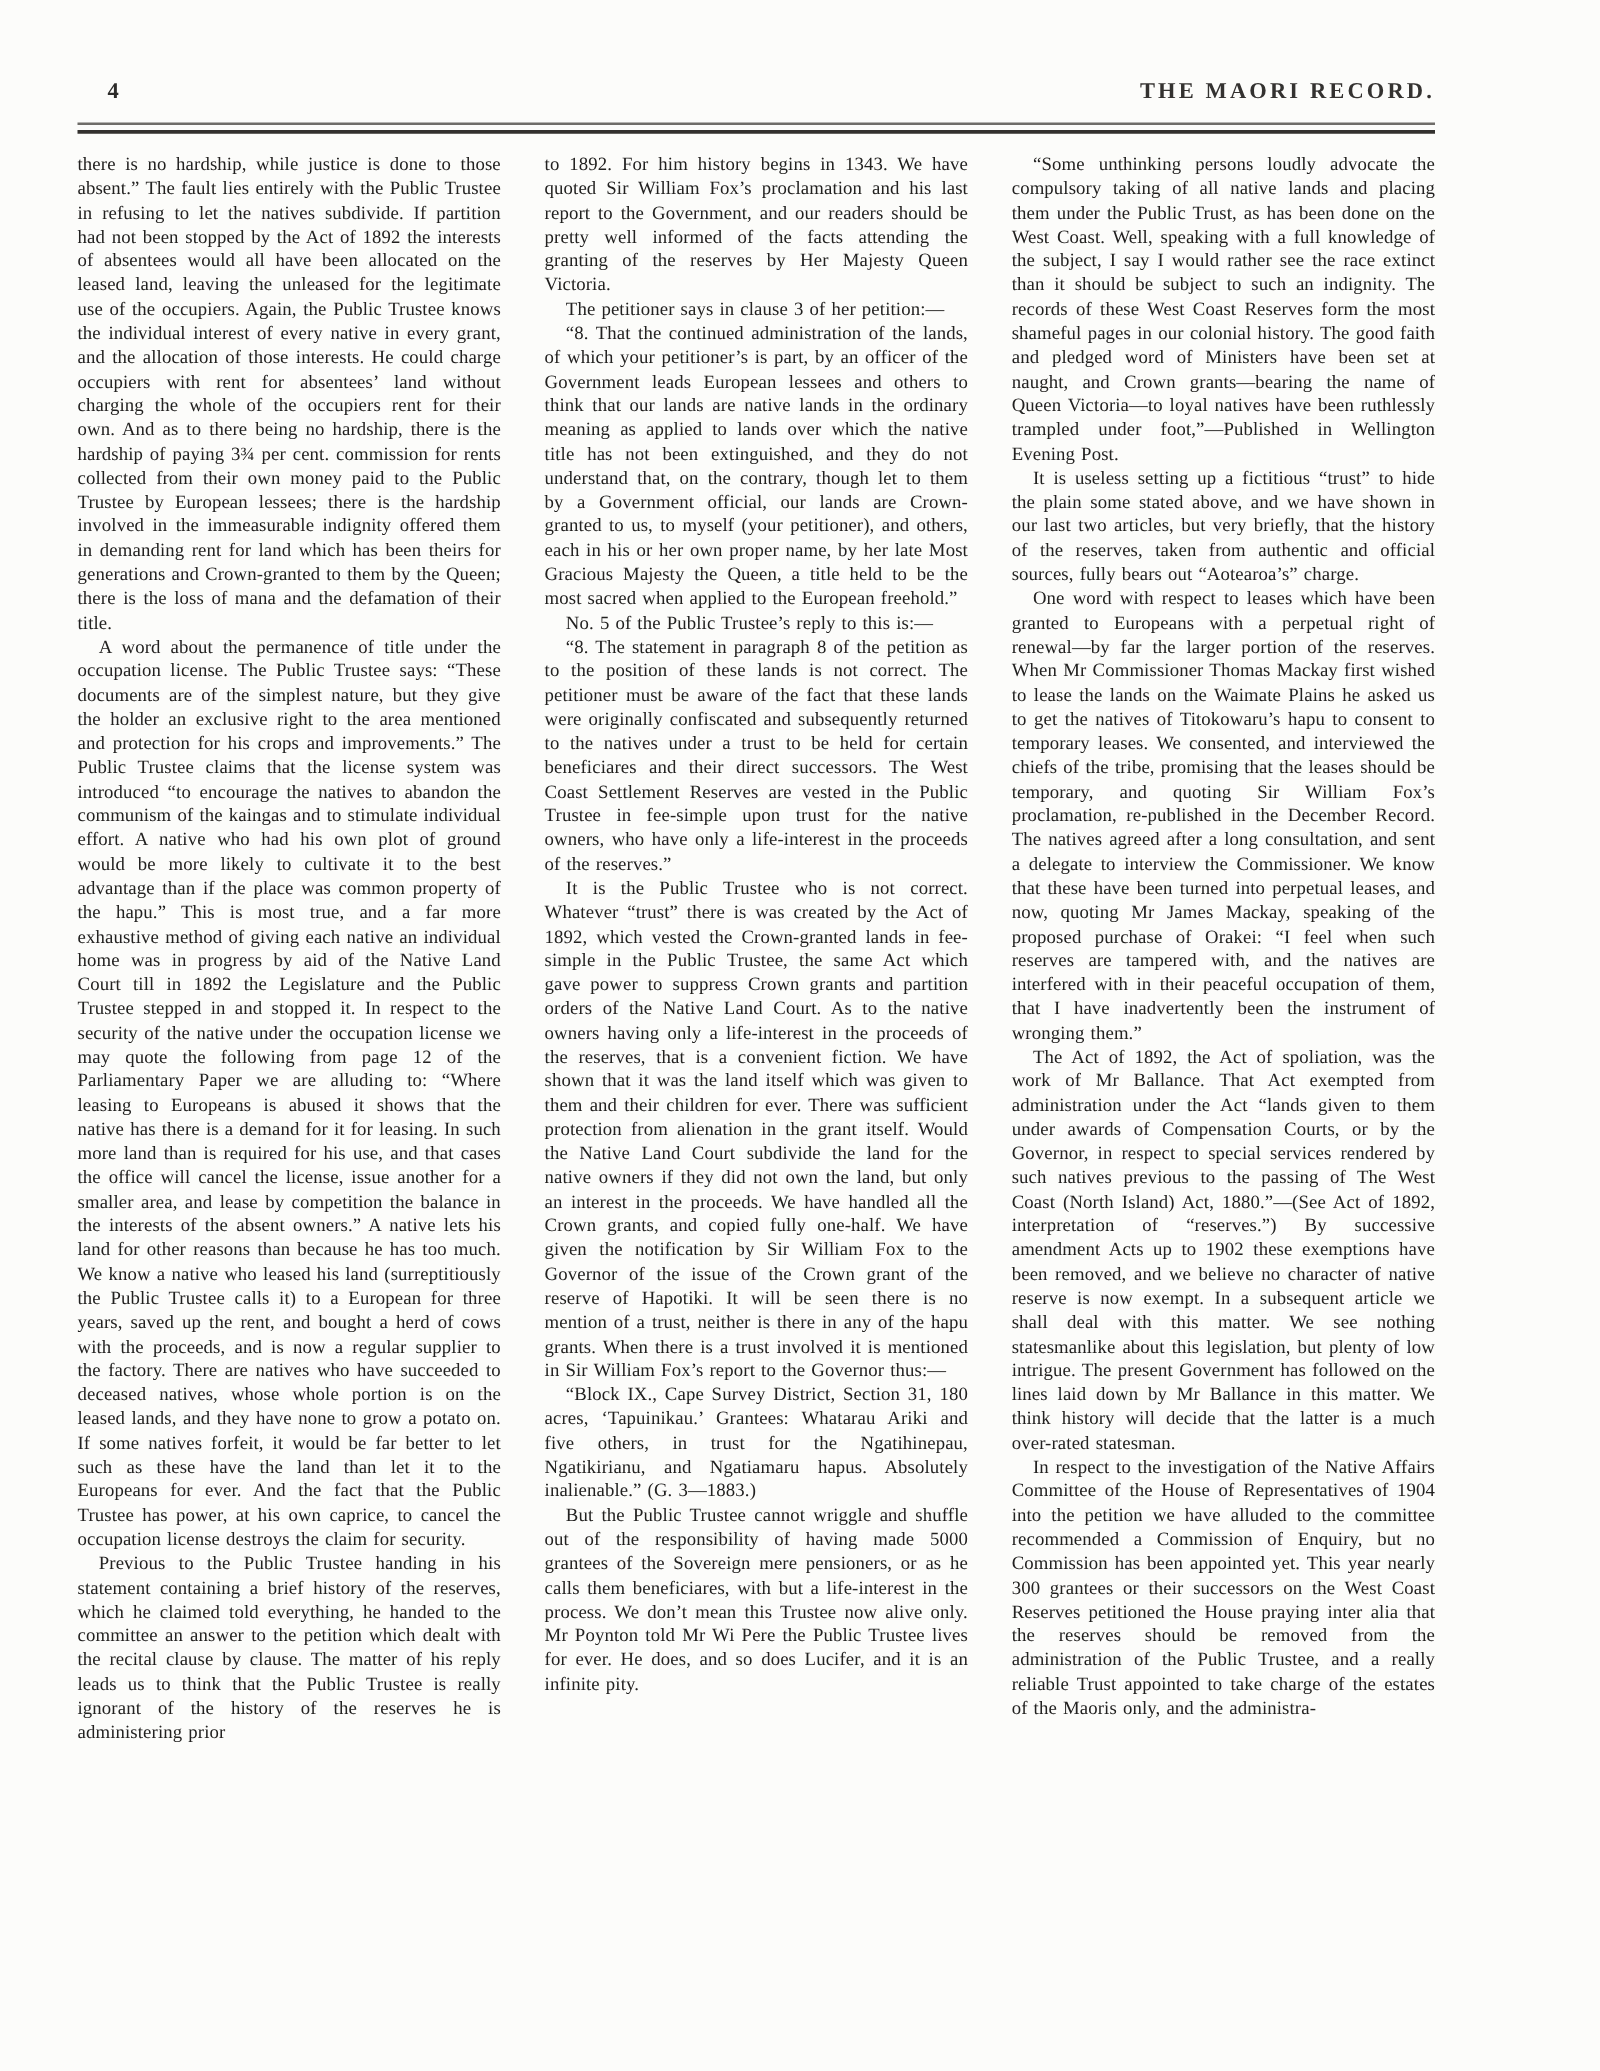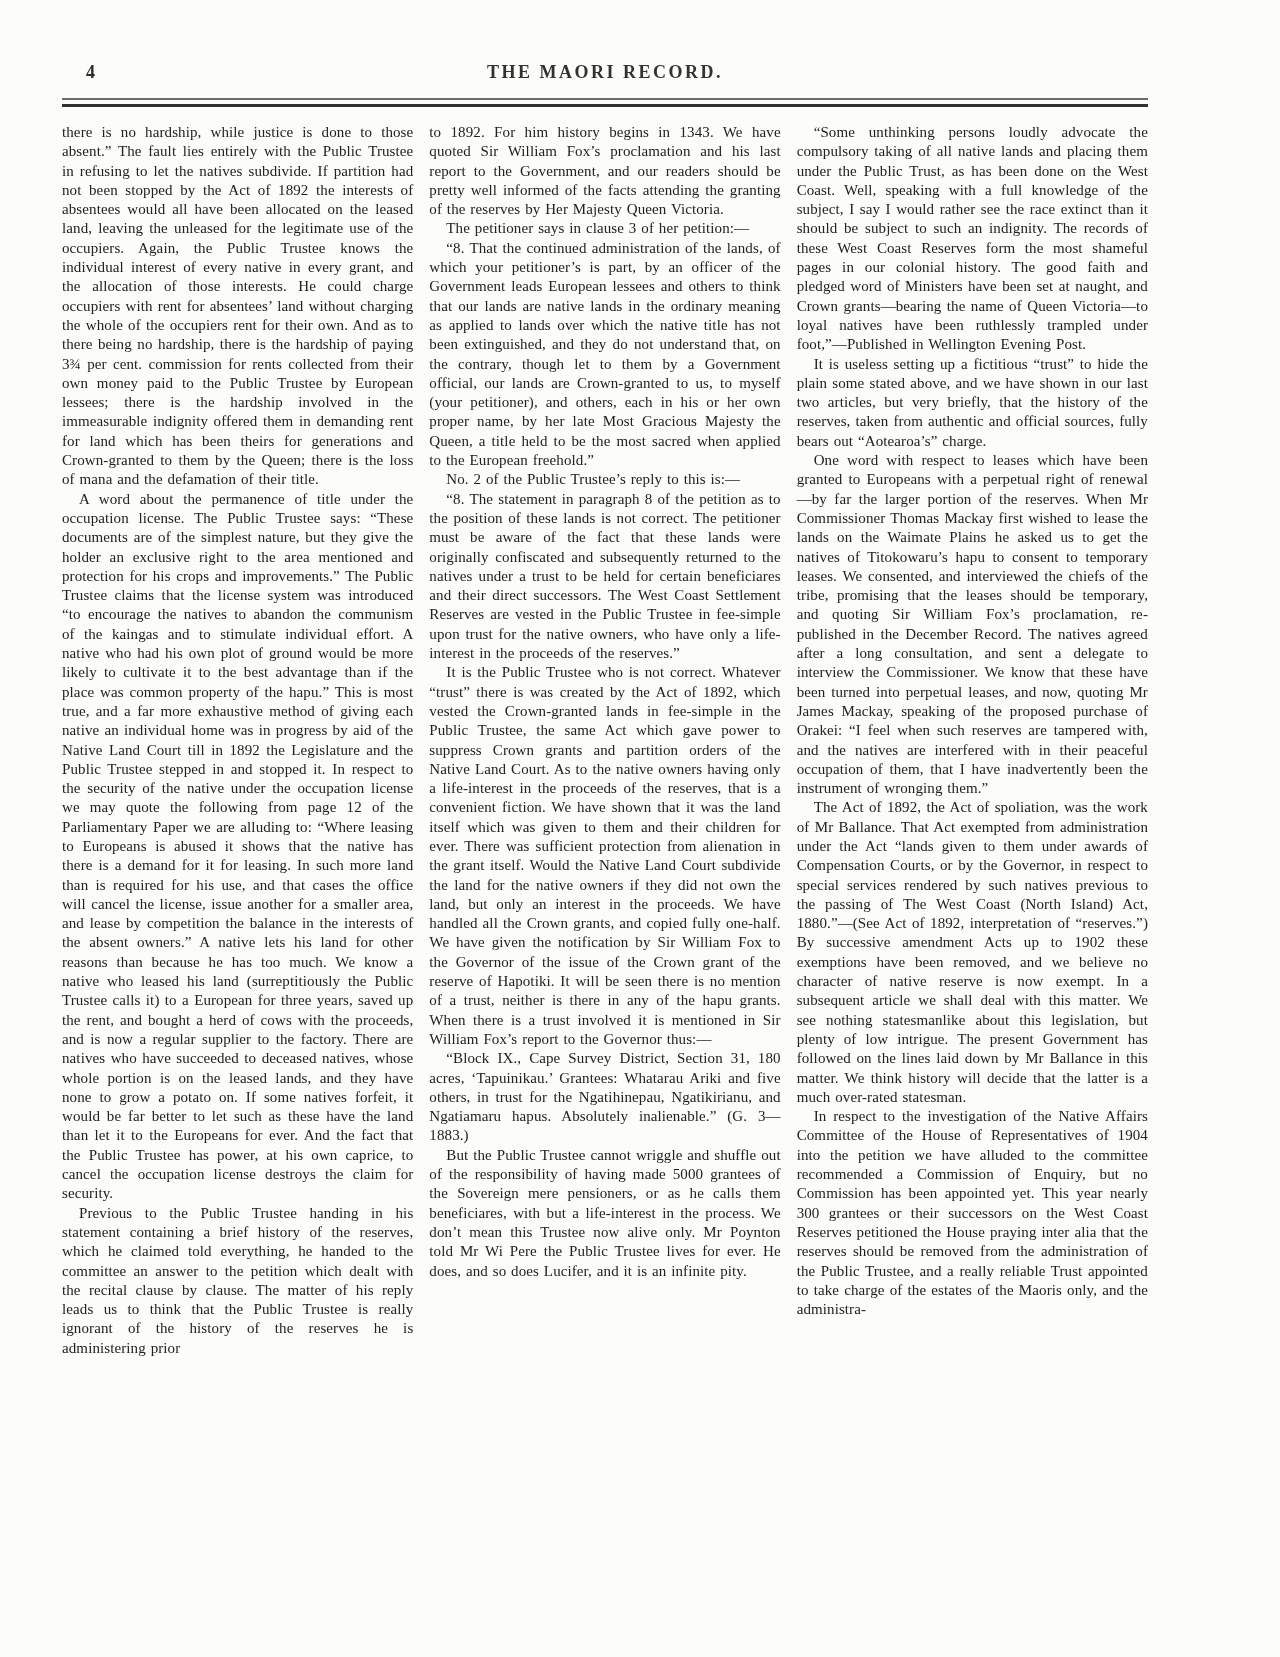--- a/index.html
+++ b/index.html
@@ -26,42 +26,42 @@
   }
   .page-number {
     position: absolute;
     left: 24px;
     top: 0;
     font-size: 18px;
     font-weight: bold;
     color: #2c2b29;
   }
   .journal-title {
-    text-align: center;
+    text-align: right;
     font-size: 18px;
     font-weight: bold;
     letter-spacing: 2.5px;
     color: #343230;
   }
   .double-rule {
     margin-top: 10px;
   }
   .rule-thin {
     height: 0;
     border-top: 2px solid #55524e;
     opacity: 0.85;
   }
   .rule-thick {
     height: 0;
     border-top: 3px solid #33312e;
     margin-top: 4px;
   }
   .columns {
     display: flex;
-    gap: 16px;
+    gap: 35px;
     margin-top: 16px;
   }
   .col {
     flex: 1 1 0;
     text-align: justify;
     font-size: 15px;
     line-height: 19.3px;
     letter-spacing: 0.1px;
     word-spacing: 1px;
   }
@@ -92,21 +92,21 @@
     <div class="col">
       <p class="para">there is no hardship, while justice is done to those absent.” The fault lies entirely with the Public Trustee in refusing to let the natives subdivide. If partition had not been stopped by the Act of 1892 the interests of absentees would all have been allocated on the leased land, leaving the unleased for the legitimate use of the occupiers. Again, the Public Trustee knows the individual interest of every native in every grant, and the allocation of those interests. He could charge occupiers with rent for absentees’ land without charging the whole of the occupiers rent for their own. And as to there being no hardship, there is the hardship of paying 3¾ per cent. commission for rents collected from their own money paid to the Public Trustee by European lessees; there is the hardship involved in the immeasurable indignity offered them in demanding rent for land which has been theirs for generations and Crown-granted to them by the Queen; there is the loss of mana and the defamation of their title.</p>
       <p class="para indent">A word about the permanence of title under the occupation license. The Public Trustee says: “These documents are of the simplest nature, but they give the holder an exclusive right to the area mentioned and protection for his crops and improvements.” The Public Trustee claims that the license system was introduced “to encourage the natives to abandon the communism of the kaingas and to stimulate individual effort. A native who had his own plot of ground would be more likely to cultivate it to the best advantage than if the place was common property of the hapu.” This is most true, and a far more exhaustive method of giving each native an individual home was in progress by aid of the Native Land Court till in 1892 the Legislature and the Public Trustee stepped in and stopped it. In respect to the security of the native under the occupation license we may quote the following from page 12 of the Parliamentary Paper we are alluding to: “Where leasing to Europeans is abused it shows that the native has there is a demand for it for leasing. In such more land than is required for his use, and that cases the office will cancel the license, issue another for a smaller area, and lease by competition the balance in the interests of the absent owners.” A native lets his land for other reasons than because he has too much. We know a native who leased his land (surreptitiously the Public Trustee calls it) to a European for three years, saved up the rent, and bought a herd of cows with the proceeds, and is now a regular supplier to the factory. There are natives who have succeeded to deceased natives, whose whole portion is on the leased lands, and they have none to grow a potato on. If some natives forfeit, it would be far better to let such as these have the land than let it to the Europeans for ever. And the fact that the Public Trustee has power, at his own caprice, to cancel the occupation license destroys the claim for security.</p>
       <p class="para indent">Previous to the Public Trustee handing in his statement containing a brief history of the reserves, which he claimed told everything, he handed to the committee an answer to the petition which dealt with the recital clause by clause. The matter of his reply leads us to think that the Public Trustee is really ignorant of the history of the reserves he is administering prior</p>
     </div>
 
     <div class="col">
       <p class="para">to 1892. For him history begins in 1343. We have quoted Sir William Fox’s proclamation and his last report to the Government, and our readers should be pretty well informed of the facts attending the granting of the reserves by Her Majesty Queen Victoria.</p>
       <p class="para indent">The petitioner says in clause 3 of her petition:—</p>
       <p class="para indent">“8. That the continued administration of the lands, of which your petitioner’s is part, by an officer of the Government leads European lessees and others to think that our lands are native lands in the ordinary meaning as applied to lands over which the native title has not been extinguished, and they do not understand that, on the contrary, though let to them by a Government official, our lands are Crown-granted to us, to myself (your petitioner), and others, each in his or her own proper name, by her late Most Gracious Majesty the Queen, a title held to be the most sacred when applied to the European freehold.”</p>
-      <p class="para indent">No. 2 of the Public Trustee’s reply to this is:—</p>
+      <p class="para indent">No. 5 of the Public Trustee’s reply to this is:—</p>
       <p class="para indent">“8. The statement in paragraph 8 of the petition as to the position of these lands is not correct. The petitioner must be aware of the fact that these lands were originally confiscated and subsequently returned to the natives under a trust to be held for certain beneficiares and their direct successors. The West Coast Settlement Reserves are vested in the Public Trustee in fee-simple upon trust for the native owners, who have only a life-interest in the proceeds of the reserves.”</p>
       <p class="para indent">It is the Public Trustee who is not correct. Whatever “trust” there is was created by the Act of 1892, which vested the Crown-granted lands in fee-simple in the Public Trustee, the same Act which gave power to suppress Crown grants and partition orders of the Native Land Court. As to the native owners having only a life-interest in the proceeds of the reserves, that is a convenient fiction. We have shown that it was the land itself which was given to them and their children for ever. There was sufficient protection from alienation in the grant itself. Would the Native Land Court subdivide the land for the native owners if they did not own the land, but only an interest in the proceeds. We have handled all the Crown grants, and copied fully one-half. We have given the notification by Sir William Fox to the Governor of the issue of the Crown grant of the reserve of Hapotiki. It will be seen there is no mention of a trust, neither is there in any of the hapu grants. When there is a trust involved it is mentioned in Sir William Fox’s report to the Governor thus:—</p>
       <p class="para indent">“Block IX., Cape Survey District, Section 31, 180 acres, ‘Tapuinikau.’ Grantees: Whatarau Ariki and five others, in trust for the Ngatihinepau, Ngatikirianu, and Ngatiamaru hapus. Absolutely inalienable.” (G. 3—1883.)</p>
       <p class="para indent">But the Public Trustee cannot wriggle and shuffle out of the responsibility of having made 5000 grantees of the Sovereign mere pensioners, or as he calls them beneficiares, with but a life-interest in the process. We don’t mean this Trustee now alive only. Mr Poynton told Mr Wi Pere the Public Trustee lives for ever. He does, and so does Lucifer, and it is an infinite pity.</p>
     </div>
 
     <div class="col">
       <p class="para indent">“Some unthinking persons loudly advocate the compulsory taking of all native lands and placing them under the Public Trust, as has been done on the West Coast. Well, speaking with a full knowledge of the subject, I say I would rather see the race extinct than it should be subject to such an indignity. The records of these West Coast Reserves form the most shameful pages in our colonial history. The good faith and pledged word of Ministers have been set at naught, and Crown grants—bearing the name of Queen Victoria—to loyal natives have been ruthlessly trampled under foot,”—Published in Wellington Evening Post.</p>
       <p class="para indent">It is useless setting up a fictitious “trust” to hide the plain some stated above, and we have shown in our last two articles, but very briefly, that the history of the reserves, taken from authentic and official sources, fully bears out “Aotearoa’s” charge.</p>
       <p class="para indent">One word with respect to leases which have been granted to Europeans with a perpetual right of renewal—by far the larger portion of the reserves. When Mr Commissioner Thomas Mackay first wished to lease the lands on the Waimate Plains he asked us to get the natives of Titokowaru’s hapu to consent to temporary leases. We consented, and interviewed the chiefs of the tribe, promising that the leases should be temporary, and quoting Sir William Fox’s proclamation, re-published in the December Record. The natives agreed after a long consultation, and sent a delegate to interview the Commissioner. We know that these have been turned into perpetual leases, and now, quoting Mr James Mackay, speaking of the proposed purchase of Orakei: “I feel when such reserves are tampered with, and the natives are interfered with in their peaceful occupation of them, that I have inadvertently been the instrument of wronging them.”</p>

